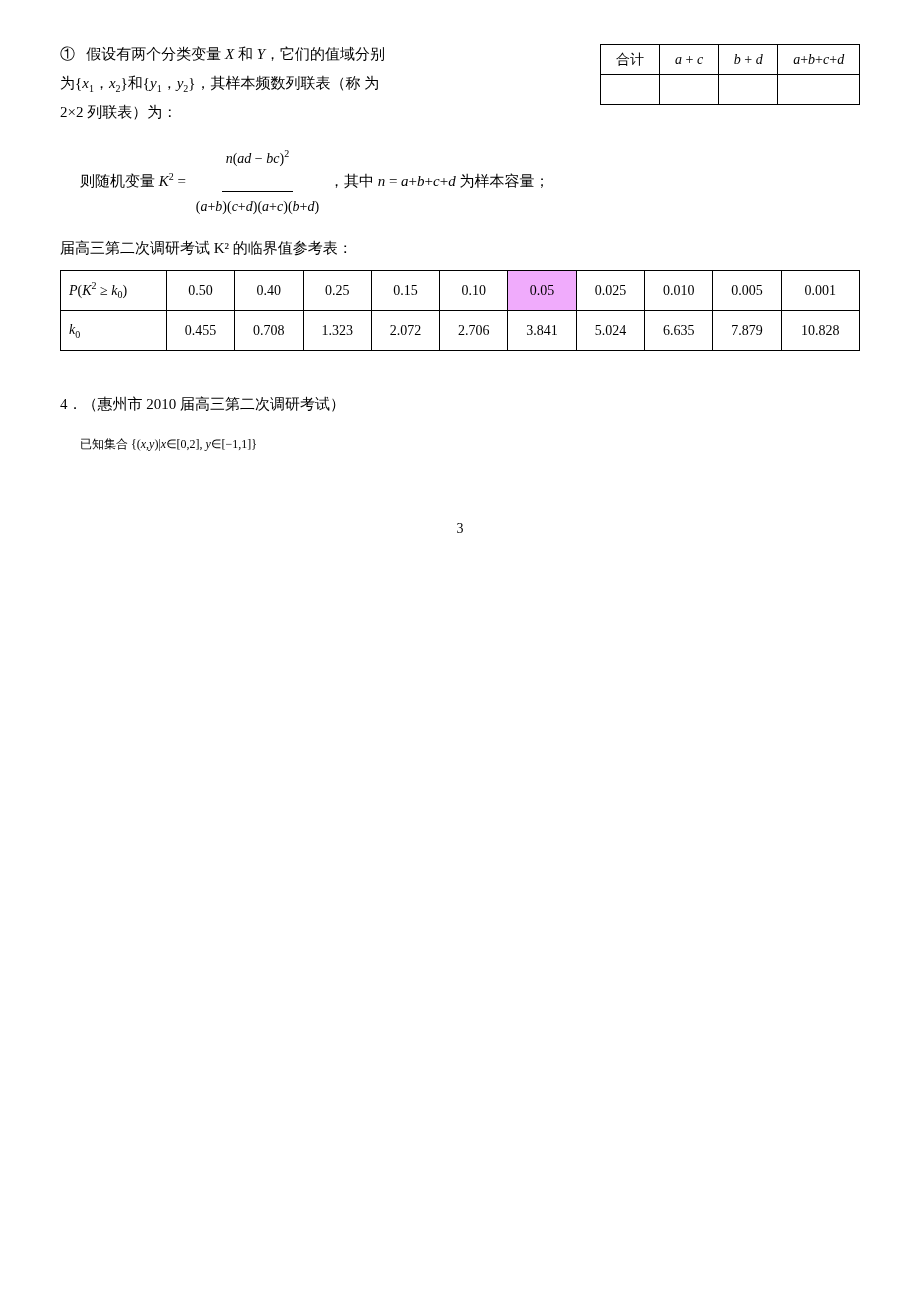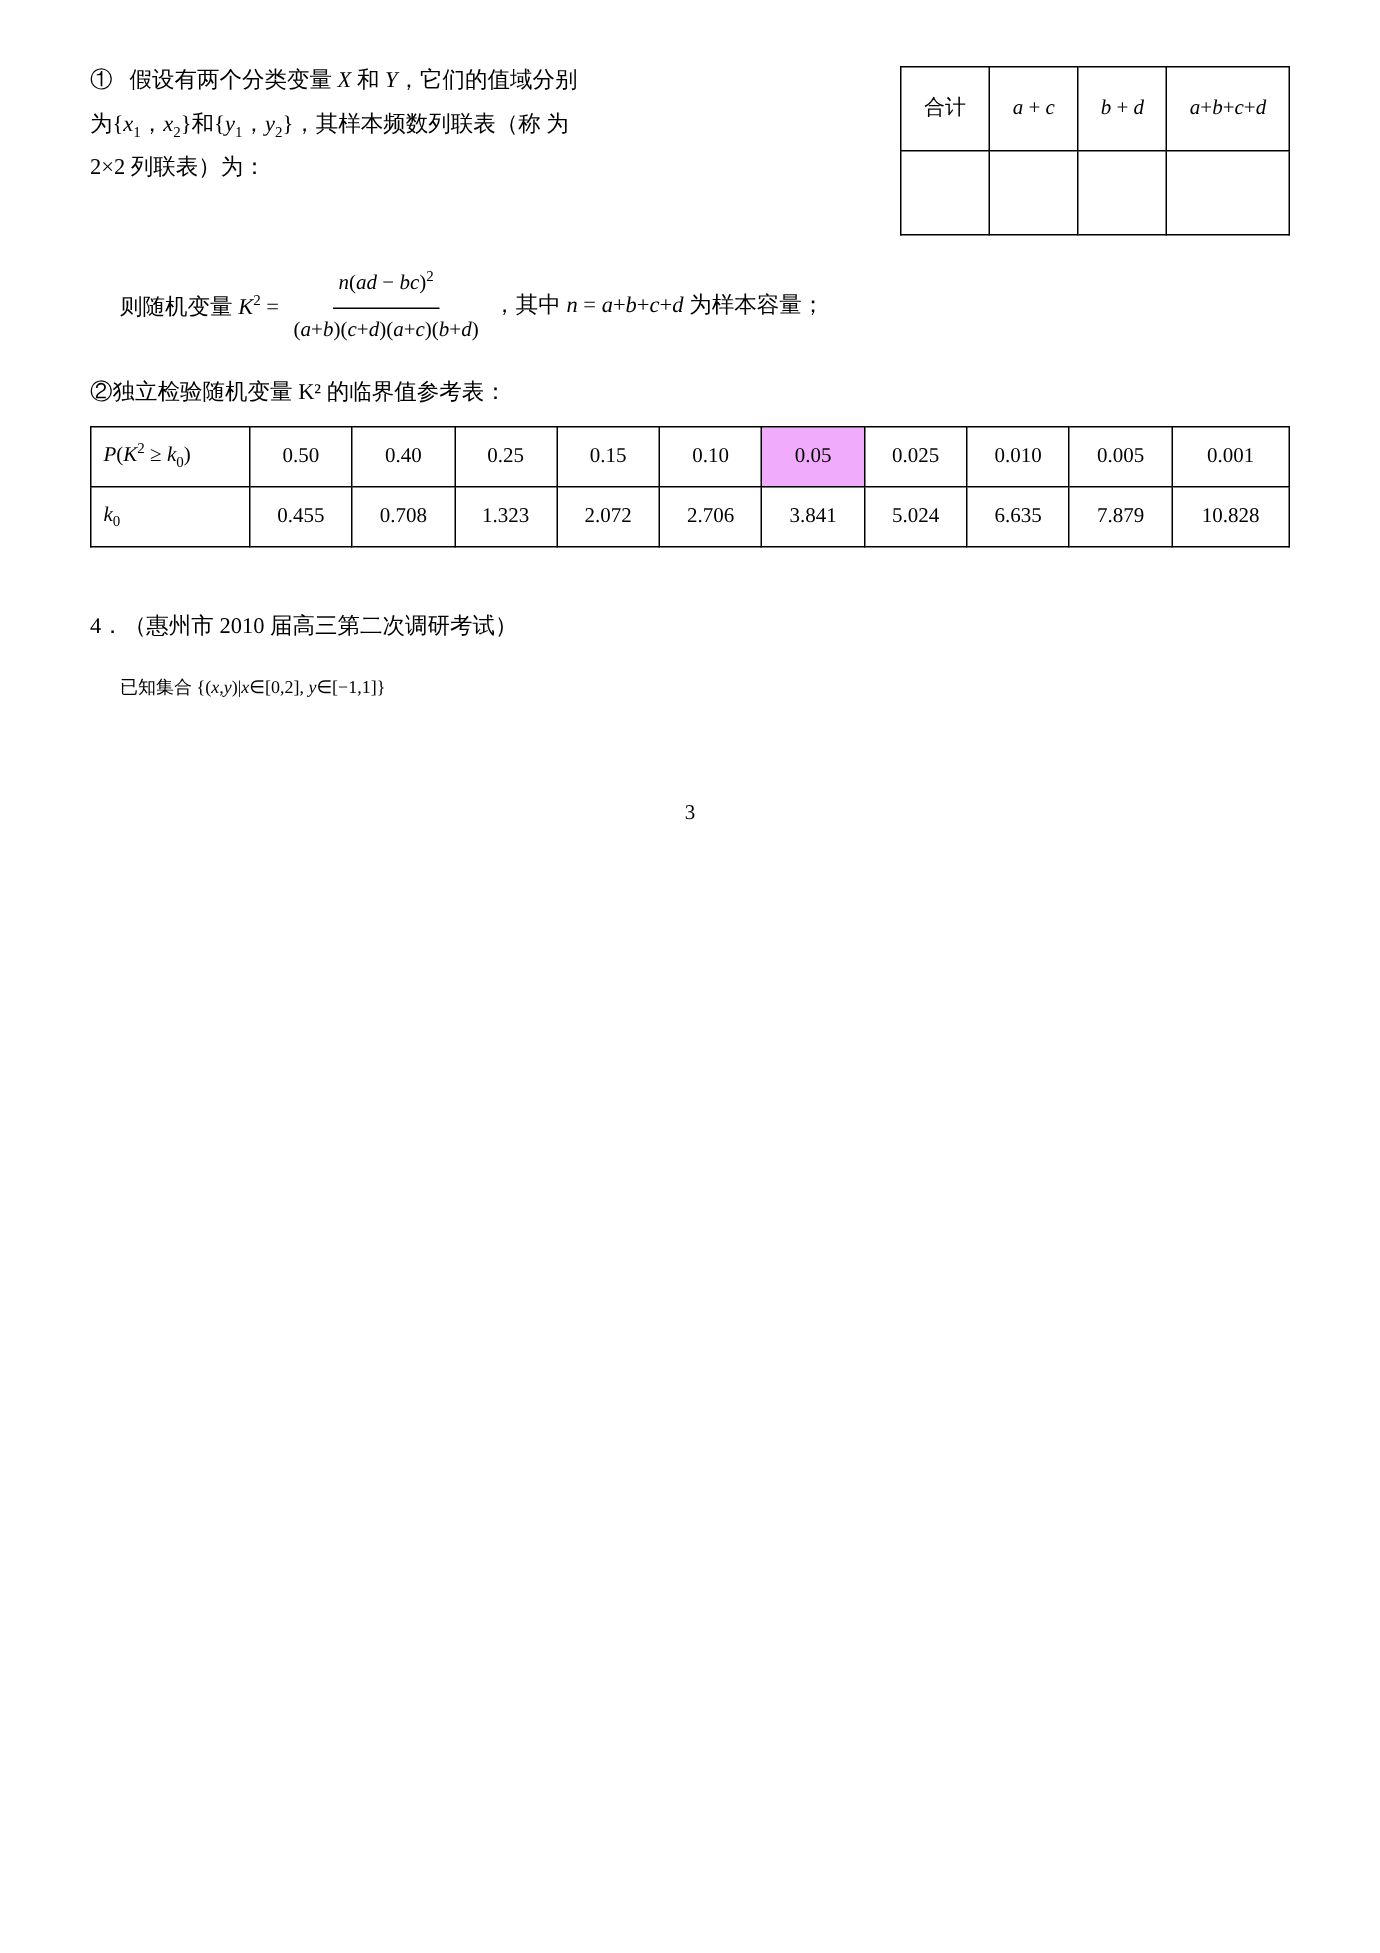--- a/index.html
+++ b/index.html
@@ -26,40 +26,40 @@
       font-size: 15px;
       line-height: 1.9;
     }
     .small-table {
       border-collapse: collapse;
       margin-top: 4px;
       min-width: 260px;
     }
     .small-table td {
       border: 1px solid #000;
-      padding: 15px 12px;
+      padding: 2px 12px;
       text-align: center;
       font-size: 14px;
       min-width: 55px;
     }
     .formula-block {
       margin: 18px 0 10px 20px;
       font-size: 15px;
       line-height: 2;
     }
     .frac {
       display: inline-flex;
       flex-direction: column;
       align-items: center;
       vertical-align: middle;
       margin: 0 2px;
     }
     .frac .numerator {
       border-bottom: 1px solid #000;
-      padding: 0 4px 1px 4px;
+      padding: 0 4px 18px 4px;
       font-size: 14px;
     }
     .frac .denominator {
       padding: 1px 4px 0 4px;
       font-size: 14px;
     }
     .ref-note {
       font-size: 15px;
       margin: 14px 0 8px 0;
     }
@@ -136,21 +136,21 @@
   <div class="formula-block">
     <span>则随机变量 <i>K</i><sup>2</sup> = </span>
     <span class="frac">
       <span class="numerator"><i>n</i>(<i>ad</i> − <i>bc</i>)<sup>2</sup></span>
       <span class="denominator">(<i>a</i>+<i>b</i>)(<i>c</i>+<i>d</i>)(<i>a</i>+<i>c</i>)(<i>b</i>+<i>d</i>)</span>
     </span>
     <span>，其中 <i>n</i> = <i>a</i>+<i>b</i>+<i>c</i>+<i>d</i> 为样本容量；</span>
   </div>
 
   <div class="ref-note">
-    <span>②独立检验随机变量 K² 的临界值参考表：</span>
+    <span>届高三第二次调研考试 K² 的临界值参考表：</span>
   </div>
 
   <table class="main-table">
     <tbody>
         <tr>
       <td><i>P</i>(<i>K</i><sup>2</sup> ≥ <i>k</i><sub>0</sub>)</td>
       <td>0.50</td>
       <td>0.40</td>
       <td>0.25</td>
       <td>0.15</td>

